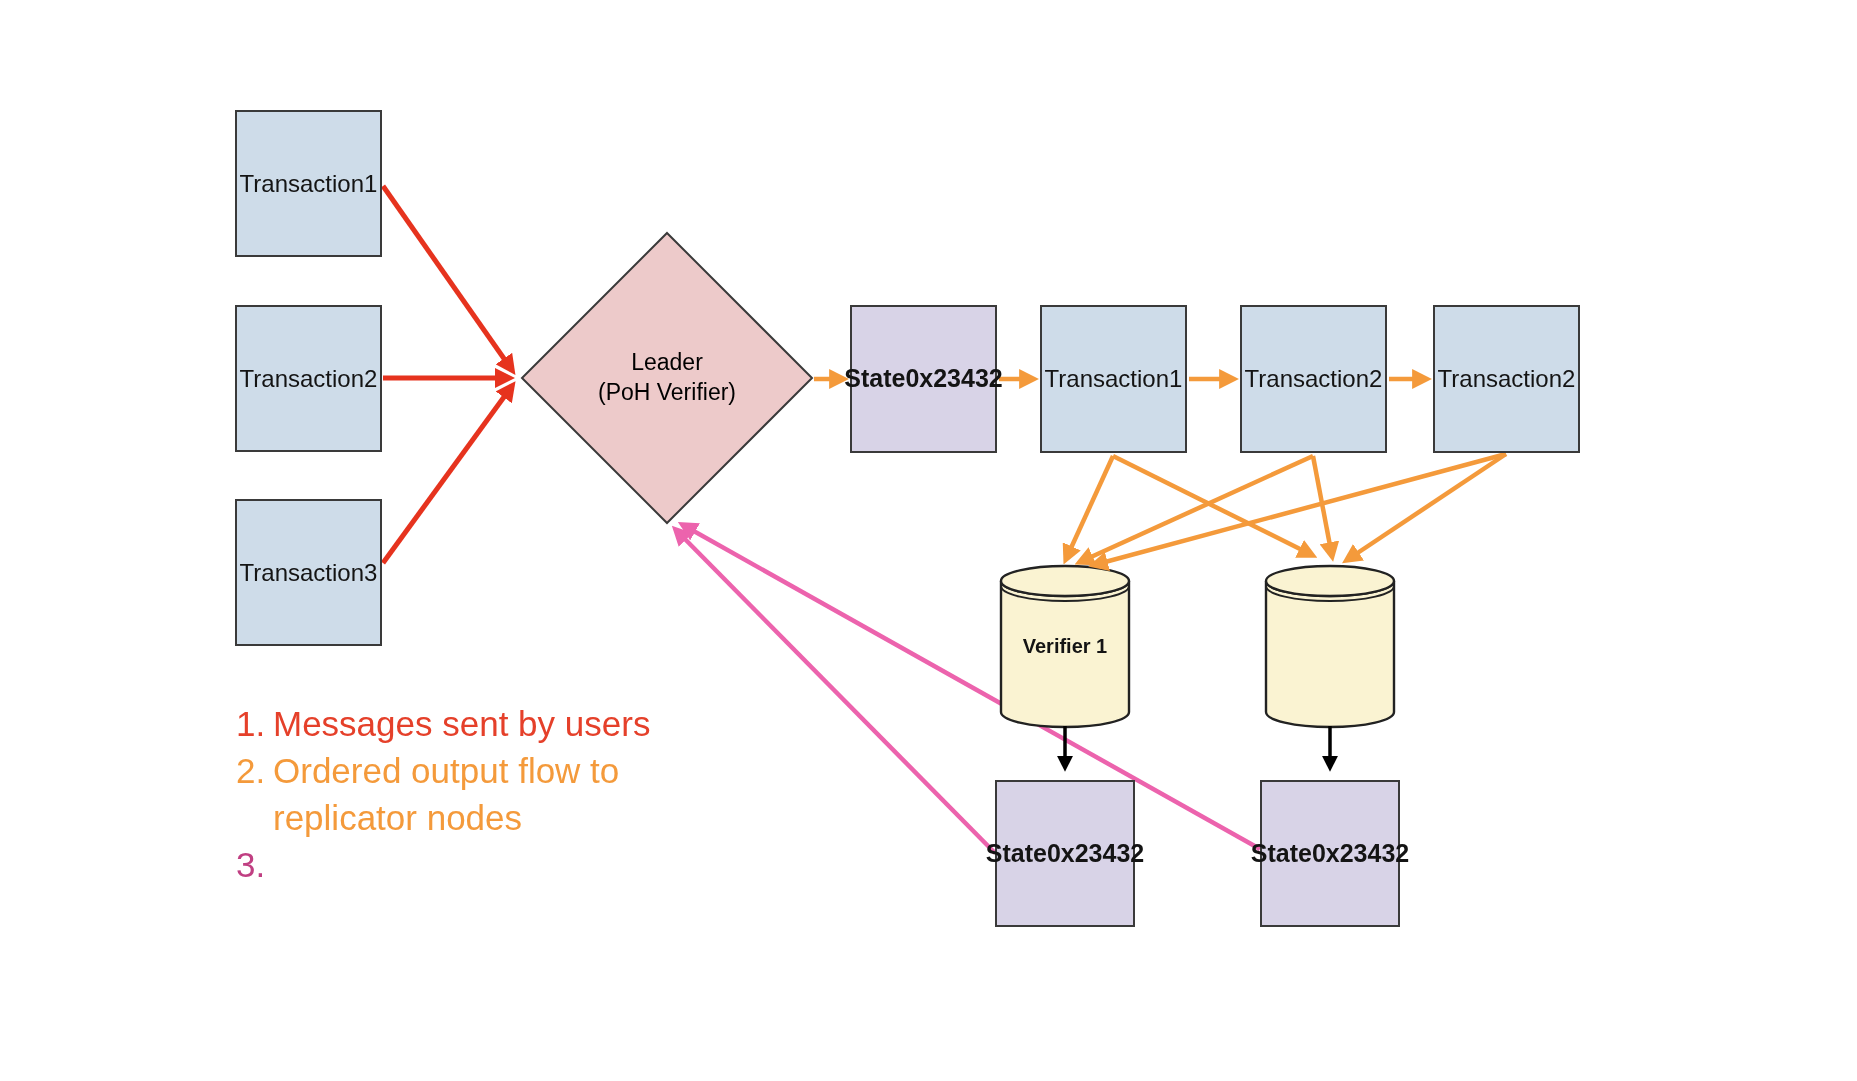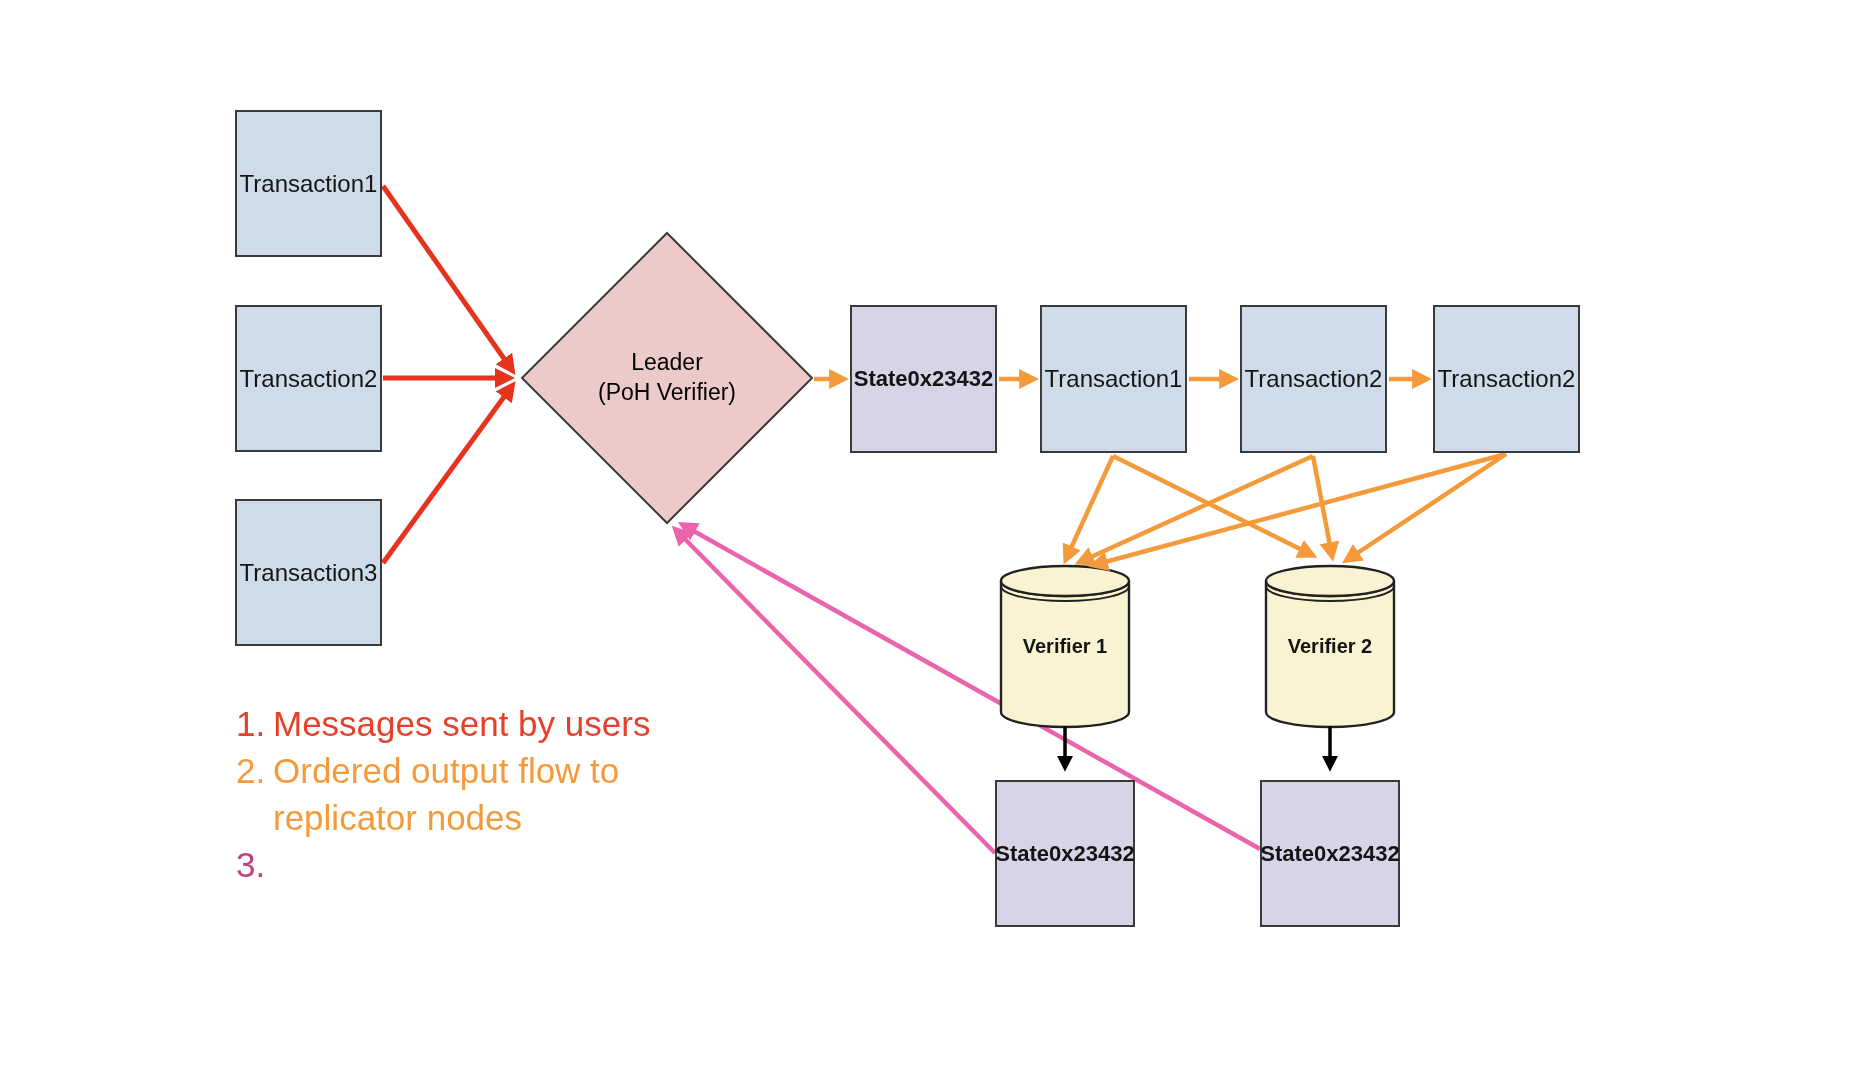--- a/index.html
+++ b/index.html
@@ -5,21 +5,21 @@
   html,body{margin:0;padding:0;background:#ffffff;}
   .canvas{position:relative;width:1857px;height:1081px;background:#ffffff;overflow:hidden;}
   .layer{position:absolute;left:0;top:0;width:1857px;height:1081px;}
 
   .node{position:absolute;box-sizing:border-box;border:2px solid #3a3a3a;
         display:flex;flex-direction:row;align-items:center;justify-content:center;
         text-align:center;font-family:"Liberation Sans",sans-serif;color:#141414;line-height:1.25;}
   .blue{background:#cedce9;}
   .purple{background:#d8d3e7;}
   .node .t{font-size:24px;font-weight:400;}
-  .node.boldtxt .t{font-size:22px;font-weight:700;text-align:center;}
+  .node.boldtxt .t{font-size:25px;font-weight:700;text-align:center;}
 
   .leader-label{position:absolute;left:522px;top:233px;width:290px;height:290px;
         display:flex;flex-direction:column;align-items:center;justify-content:center;text-align:center;
         font-family:"Liberation Sans",sans-serif;font-size:23px;line-height:1.3;color:#000000;}
 
   .cyl-label{position:absolute;width:128px;height:80px;display:flex;align-items:center;justify-content:center;
         font-family:"Liberation Sans",sans-serif;font-size:20px;font-weight:700;color:#141414;}
 
   .legend{position:absolute;left:236px;top:700px;
         font-family:"Liberation Sans",sans-serif;font-size:35px;line-height:47px;}
@@ -126,21 +126,20 @@
   <div class="node blue" style="left:1240px;top:305px;width:147px;height:148px;">
     <span class="t">Transaction</span>
     <span class="t">2</span>
   </div>
   <div class="node blue" style="left:1433px;top:305px;width:147px;height:148px;">
     <span class="t">Transaction</span>
     <span class="t">2</span>
   </div>
 
   <div class="cyl-label" style="left:1001px;top:606px;">Verifier 1</div>
-  <div class="cyl-label" style="left:1266px;top:606px;">Verifier 2</div>
 
   <div class="node purple boldtxt" style="left:995px;top:780px;width:140px;height:147px;">
     <span class="t">State</span>
     <span class="t">0x23432</span>
   </div>
   <div class="node purple boldtxt" style="left:1260px;top:780px;width:140px;height:147px;">
     <span class="t">State</span>
     <span class="t">0x23432</span>
   </div>
 

